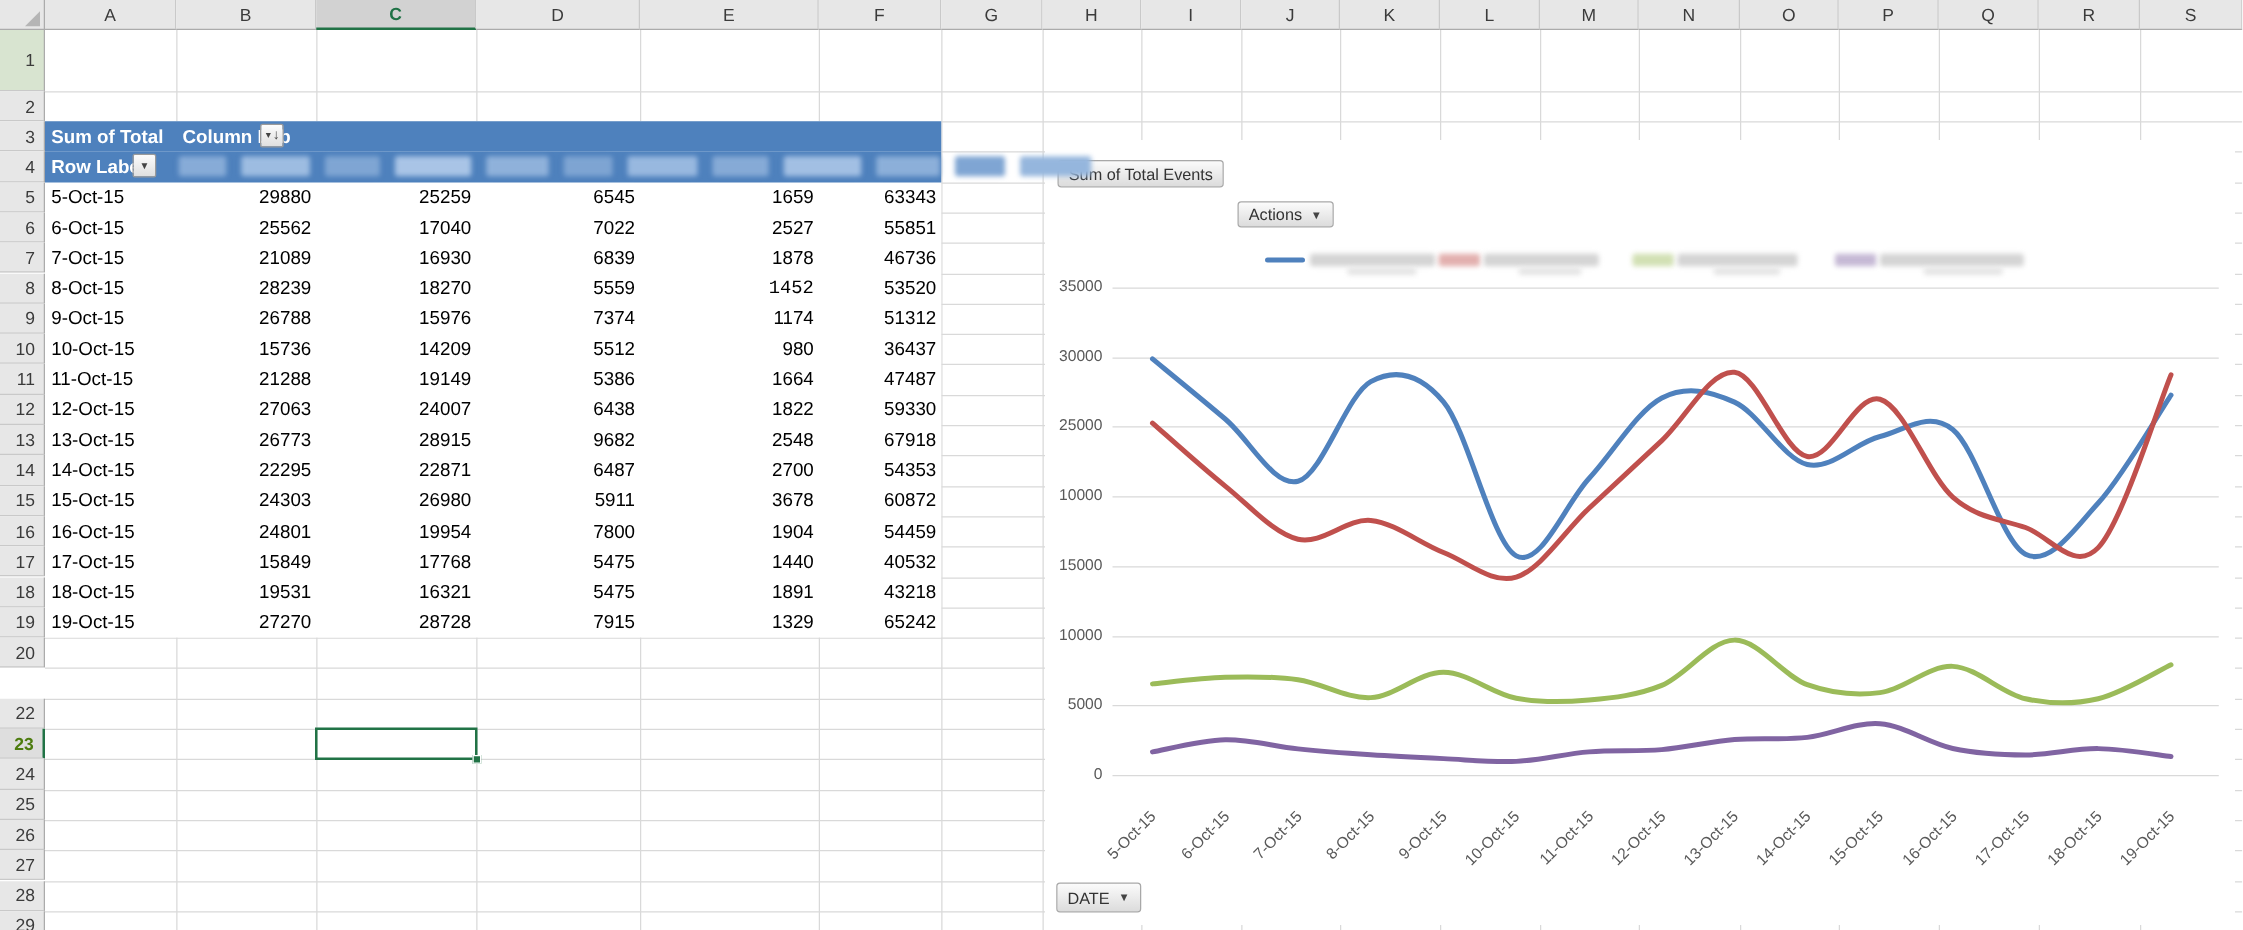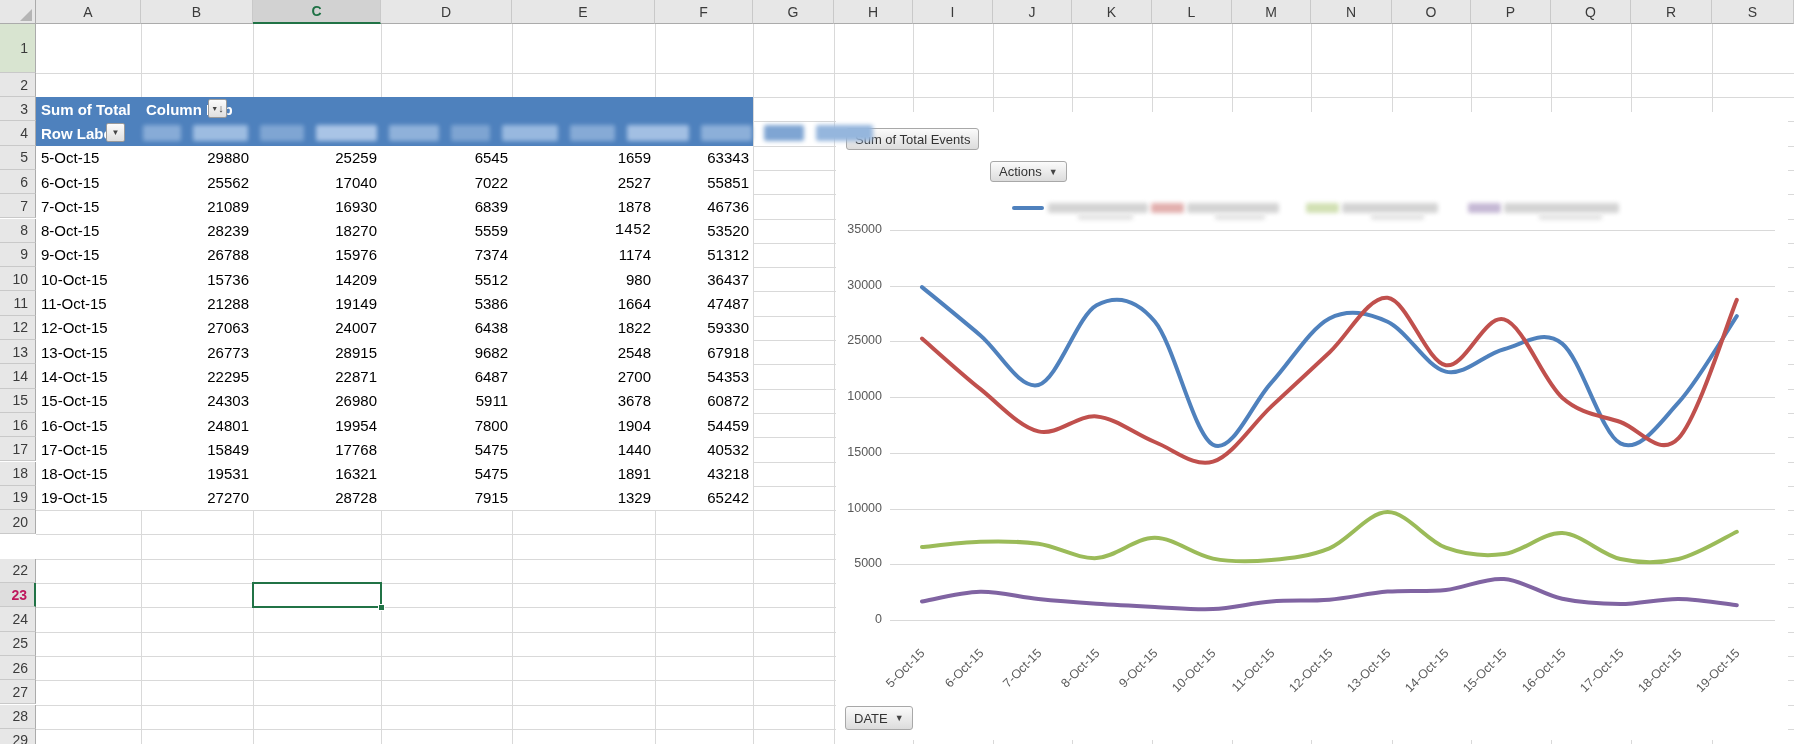--- a/index.html
+++ b/index.html
@@ -5,21 +5,21 @@
   html,body{margin:0;padding:0;background:#fff;}
   #stage{position:relative;width:1794px;height:744px;overflow:hidden;
          font-family:"Liberation Sans",sans-serif;background:#fff;-webkit-font-smoothing:antialiased;}
   
   .colhdr,.rowhdr{position:absolute;box-sizing:border-box;background:#E7E7E7;color:#3B3B3B;
          font-size:14px;display:flex;align-items:center;justify-content:center;}
   .colhdr{top:0;height:24px;border-right:1px solid #C9C9C9;border-bottom:1px solid #ABABAB;}
   .rowhdr{left:0;width:36px;border-bottom:1px solid #C9C9C9;border-right:1px solid #ABABAB;
          justify-content:flex-end;padding-right:7px;}
   .colhdr.sel{background:#D2D2D2;color:#1E7145;font-weight:bold;border-bottom:2px solid #217346;}
-  .rowhdr.sel{background:#DEDEDE;color:#be185d;font-weight:bold;border-right:2px solid #217346;}
+  .rowhdr.sel{background:#DEDEDE;color:#4d7c0f;font-weight:bold;border-right:2px solid #217346;}
   .rowhdr.tint{background:#D8E4D0;}
   #corner{position:absolute;left:0;top:0;width:36px;height:24px;background:#E7E7E7;
          border-right:1px solid #ABABAB;border-bottom:1px solid #ABABAB;box-sizing:border-box;}
   #corner:after{content:"";position:absolute;right:3px;bottom:2px;border-style:solid;
          border-width:0 0 12px 12px;border-color:transparent transparent #B5B5B5 transparent;}
   .gl{position:absolute;background:#D9D9D9;}
   
   #banner{position:absolute;left:834px;top:27px;width:558px;height:44px;background:#95B854;
          color:#fff;font-size:27px;display:flex;align-items:center;justify-content:center;letter-spacing:.5px;}
   

